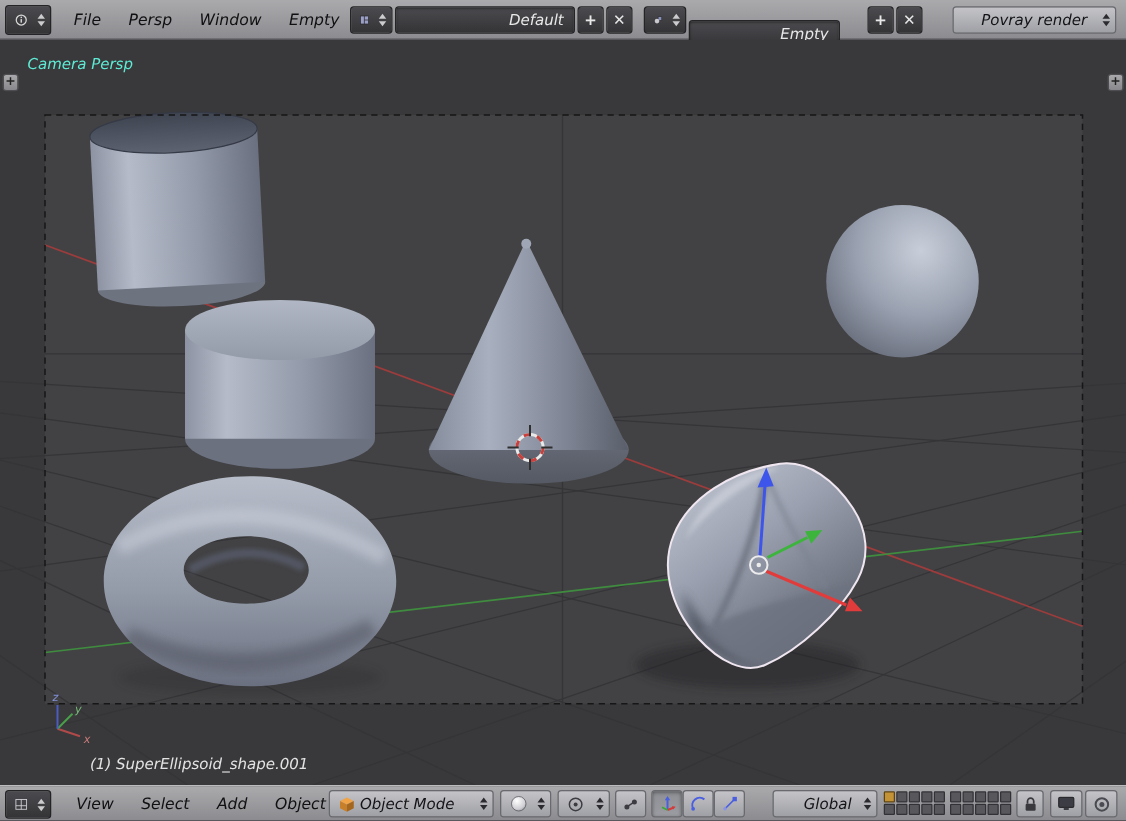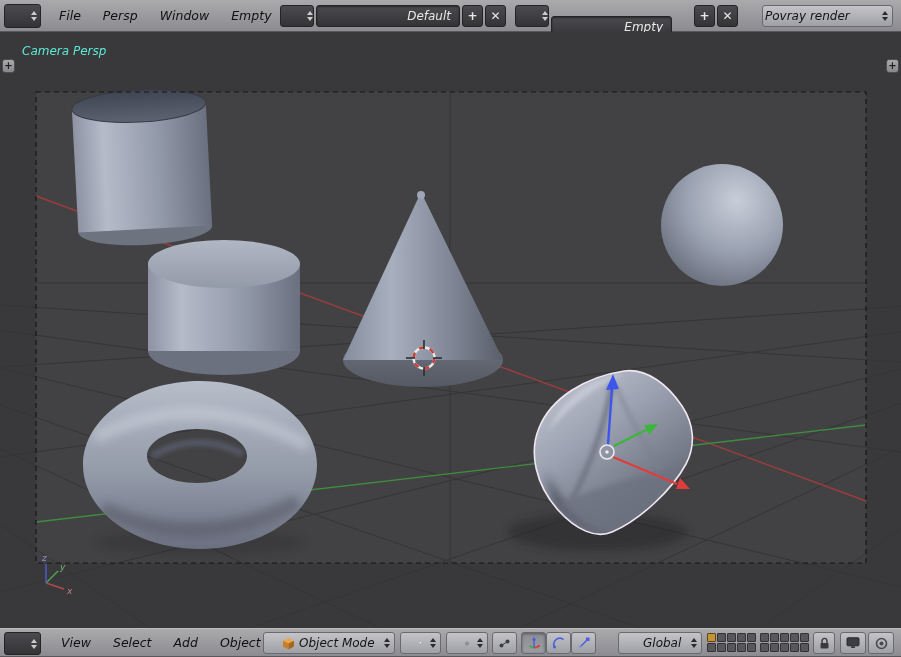--- a/index.html
+++ b/index.html
@@ -11,21 +11,21 @@
   .bar{position:absolute;left:0;width:901px;background:linear-gradient(#aaaaad,#8c8c90)}
   .topbar{top:0;height:32px;border-bottom:1px solid #59595d}
   .botbar{top:628px;height:29px;border-top:1px solid #bcbcbf;border-bottom:1px solid #59595d}
 
   .w{position:absolute;display:flex;align-items:center;border-radius:3px;
      font-size:12px;font-style:italic;white-space:nowrap;cursor:default}
   .dark{background:linear-gradient(#4b4b4f,#343437);border:1px solid #242427;color:#e8e8e8}
   .light{background:linear-gradient(#c4c4c8,#9fa0a5);border:1px solid #696a6f;color:#141417}
   .field{justify-content:flex-end;padding:0 8px;box-shadow:inset 0 1px 2px rgba(0,0,0,.45)}
   .sq{justify-content:center;font-style:normal;font-weight:bold;font-size:12px}
-  .pad{padding-left:18px;display:flex;align-items:center;gap:4px}
+  .pad{padding-left:7px;display:flex;align-items:center;gap:4px}
 
   .menus{position:absolute;display:flex;align-items:center;height:100%}
   .menu{font-size:12.5px;font-style:italic;color:#101012;padding:0 11px}
 
   .stp{display:flex;flex-direction:column;gap:2px;margin-left:auto;padding:0 4px}
   .stp b{display:block;width:0;height:0;border-left:3.5px solid transparent;border-right:3.5px solid transparent}
   .dark .stp .u{border-bottom:4px solid #cccccf}
   .dark .stp .d{border-top:4px solid #cccccf}
   .light .stp .u{border-bottom:4px solid #2b2b2f}
   .light .stp .d{border-top:4px solid #2b2b2f}
@@ -98,21 +98,21 @@
           <b class="u"></b>
           <b class="d"></b>
         </span>
     </div>
     <div class="w dark field" style="left:551px;top:16px;width:121px;height:22px">
       <span>Empty</span>
     </div>
     <div class="w dark sq" style="left:694px;top:5px;width:21px;height:22px">+</div>
     <div class="w dark sq" style="left:717px;top:5px;width:21px;height:22px">✕</div>
 
-    <div class="w light" style="left:762px;top:5px;width:131px;height:22px;padding-left:2px">
+    <div class="w light" style="left:762px;top:5px;width:131px;height:22px;padding-left:22px">
       <span>Povray render</span>
       <span class="stp">
           <b class="u"></b>
           <b class="d"></b>
         </span>
     </div>
   </header>
 
   <div class="viewport">
     <svg class="scene" width="901" height="596" viewBox="0 0 901 596">
@@ -265,20 +265,21 @@
         <line x1="46" y1="551" x2="64" y2="557" stroke="#b04a4a" stroke-width="1.6"></line>
         <text x="67" y="562" fill="#c87a7a">x</text>
         <line x1="46" y1="551" x2="58" y2="539" stroke="#4aa04a" stroke-width="1.6"></line>
         <text x="60" y="538" fill="#78b878">y</text>
         <line x1="46" y1="551" x2="46" y2="532" stroke="#4c5cc0" stroke-width="1.6"></line>
         <text x="42" y="529" fill="#8490d8">z</text>
       </g>
     </svg>
 
     <div class="vp-label">Camera Persp</div>
+    <div class="obj-label">(1) SuperEllipsoid_shape.001</div>
     <div class="corner-btn left">+</div>
     <div class="corner-btn right">+</div>
   </div>
 
   <footer class="bar botbar">
     <div class="w dark pad" style="left:4px;top:3px;width:37px;height:23px">
       <svg width="14" height="13" viewBox="0 0 14 13">
         <rect x="1" y="1" width="12" height="11" fill="none" stroke="#cfcfd4" stroke-width="1"></rect>
         <line x1="1" y1="8" x2="13" y2="8" stroke="#cfcfd4"></line>
         <line x1="7" y1="1" x2="7" y2="12" stroke="#cfcfd4"></line>

